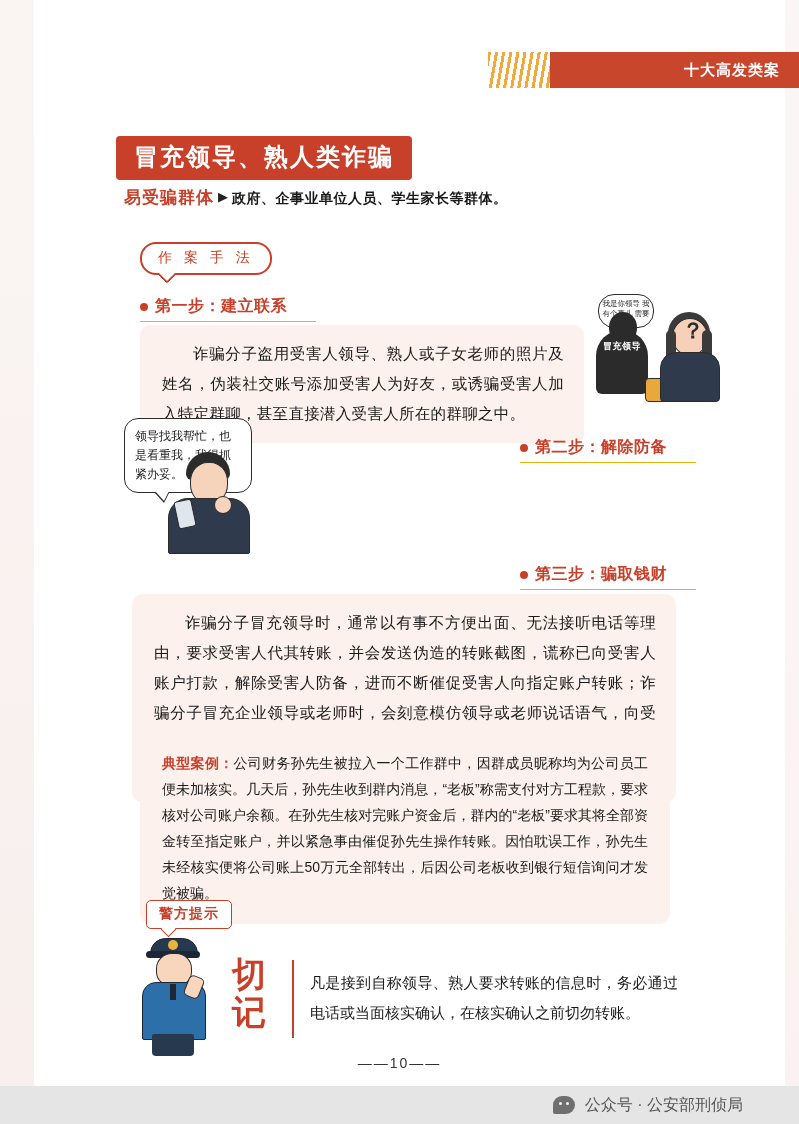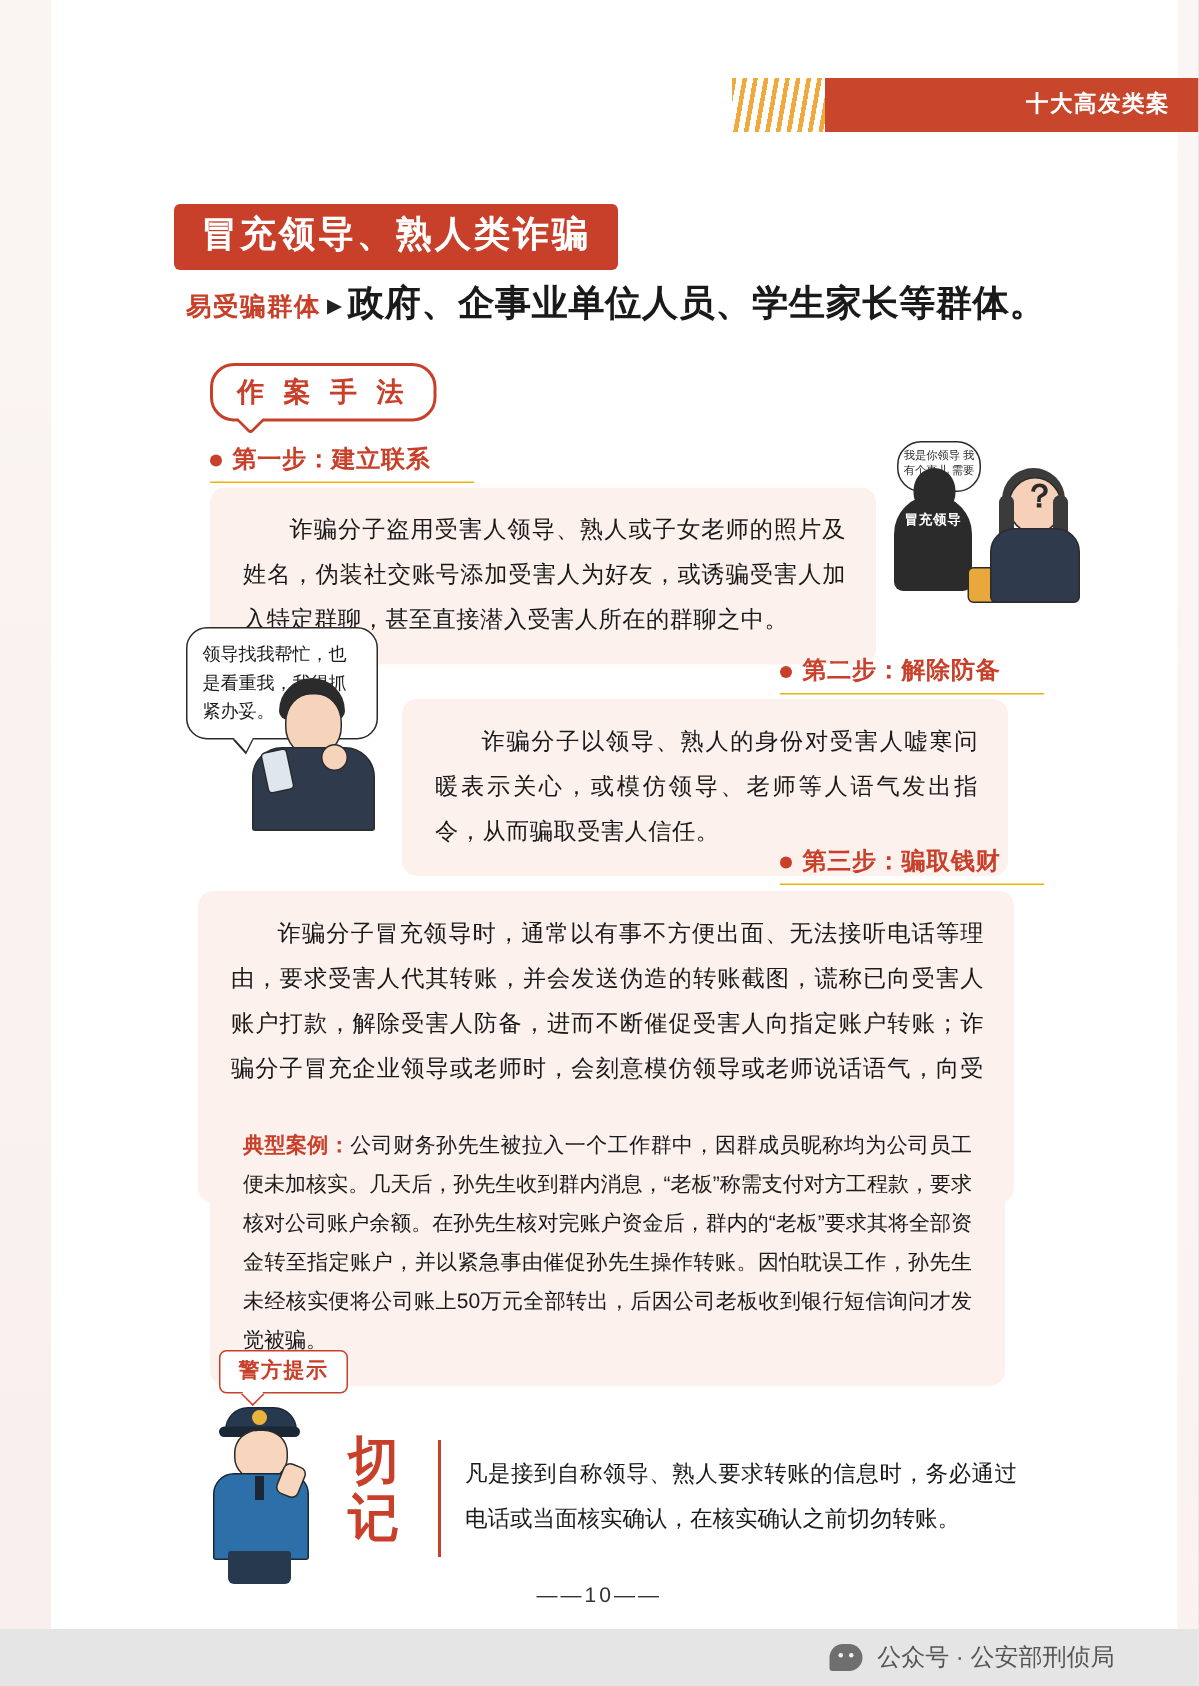--- a/index.html
+++ b/index.html
@@ -93,36 +93,36 @@
   }
   .victim-arrow {
     color: #222;
     font-size: 13px;
     margin: 0 4px 0 4px;
     position: relative;
     top: -2px;
   }
   .victim-text {
     color: #1a1a1a;
-    font-size: 24px;
+    font-size: 14px;
     font-weight: bold;
     letter-spacing: 0.5px;
   }
 
   
   .method-pill {
     position: absolute;
     left: 140px;
     top: 242px;
     border: 2px solid #c8402a;
     border-radius: 16px;
     padding: 5px 16px 6px 16px;
     color: #c8402a;
-    font-weight: bold;
-    font-size: 18px;
+    font-weight: normal;
+    font-size: 14px;
     letter-spacing: 4px;
     background: #fff;
   }
   .method-pill:after {
     content: "";
     position: absolute;
     left: 18px;
     bottom: -8px;
     width: 12px;
     height: 12px;
@@ -580,21 +580,20 @@
     <div class="woman-hair2"></div>
     <div class="woman-hair3"></div>
     <div class="woman-body"></div>
     <div class="woman-q">？</div>
   </div>
 
   <div class="step-head" style="left:520px; top:437px; width:176px;">
     <span class="step-dot"></span>
     <span>第二步：解除防备</span>
   </div>
-  <div class="body-box indent" style="left:268px; top:466px; width:404px;">诈骗分子以领导、熟人的身份对受害人嘘寒问暖表示关心，或模仿领导、老师等人语气发出指令，从而骗取受害人信任。</div>
 
   <div class="illus">
     <div class="bubble2">领导找我帮忙，也是看重我，我得抓紧办妥。</div>
     <div class="man-hair"></div>
     <div class="man-head"></div>
     <div class="man-body"></div>
     <div class="man-phone"></div>
     <div class="man-hand"></div>
   </div>
 

